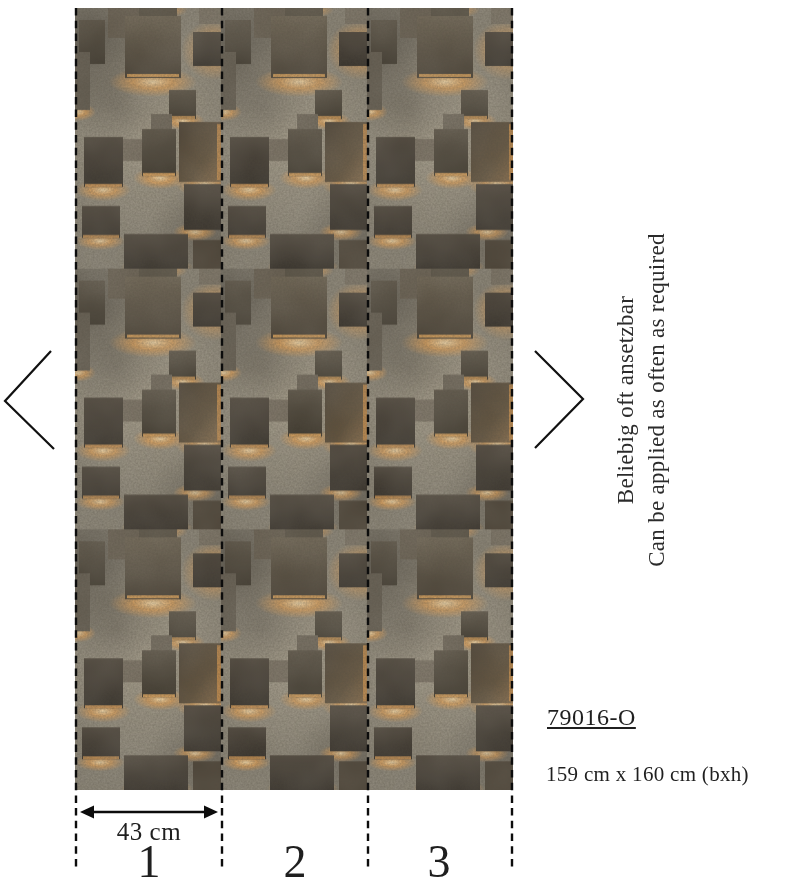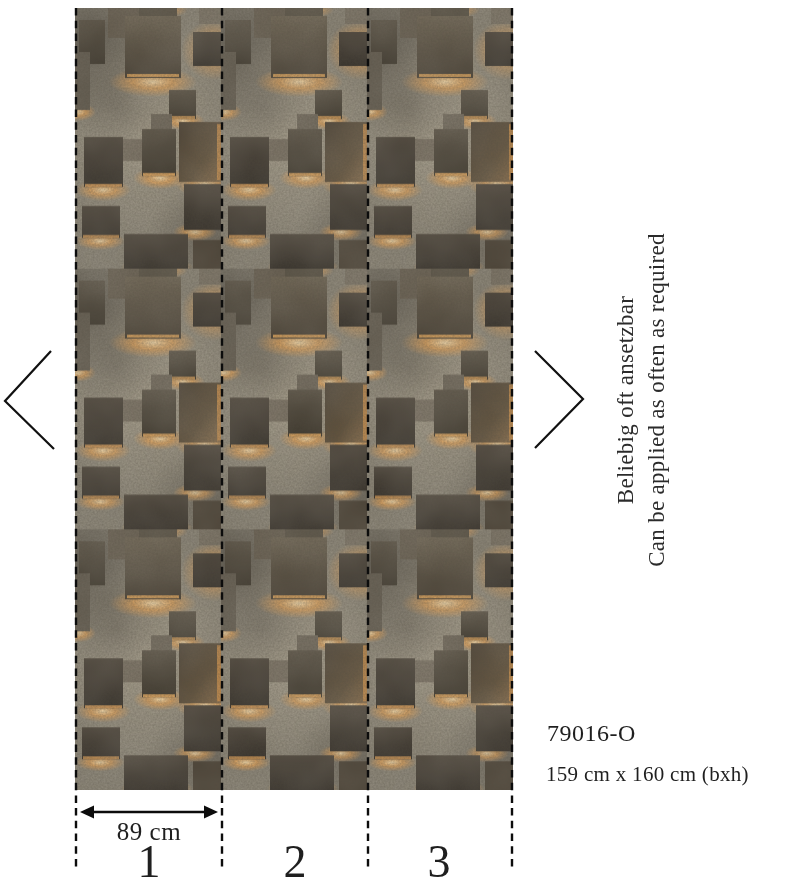--- a/index.html
+++ b/index.html
@@ -23,21 +23,21 @@
   }
   .panel-number.p1{left:76px;}
   .panel-number.p2{left:222px;}
   .panel-number.p3{left:366px;}
   .repeat-note{
     position:absolute;left:457px;top:368px;width:370px;height:64px;
     transform:rotate(-90deg);text-align:center;font-size:23px;line-height:31px;
     letter-spacing:.3px;color:#2b2b2b;
   }
   .repeat-note div{white-space:nowrap;}
-  .product-code{position:absolute;left:547px;top:720px;font-size:24px;letter-spacing:.5px;}
+  .product-code{position:absolute;left:547px;top:704px;font-size:24px;letter-spacing:.5px;text-decoration:underline;}
   .product-size{position:absolute;left:546px;top:762px;font-size:21px;letter-spacing:.3px;}
 </style>
 </head>
 <body>
 
 <div class="stage">
 
   <div class="artwork">
     <svg width="438" height="782" viewBox="0 0 438 782" preserveAspectRatio="none" xmlns="http://www.w3.org/2000/svg">
       <defs>
@@ -143,21 +143,21 @@
     </g>
   </svg>
 
   <svg class="nav-arrow left" width="58" height="104" viewBox="0 0 58 104" xmlns="http://www.w3.org/2000/svg">
     <polyline points="51,3 5,53 54,101" fill="none" stroke="#111111" stroke-width="2.2"></polyline>
   </svg>
   <svg class="nav-arrow right" width="58" height="104" viewBox="0 0 58 104" xmlns="http://www.w3.org/2000/svg">
     <polyline points="4,3 52,51 4,100" fill="none" stroke="#111111" stroke-width="2.2"></polyline>
   </svg>
 
-  <div class="measure-label">89 cm</div>
+  <div class="measure-label">43 cm</div>
 
   <div class="panel-number p1">1</div>
   <div class="panel-number p2">2</div>
   <div class="panel-number p3">3</div>
 
   <div class="repeat-note">
     <div>Beliebig oft ansetzbar</div>
     <div>Can be applied as often as required</div>
   </div>
 

